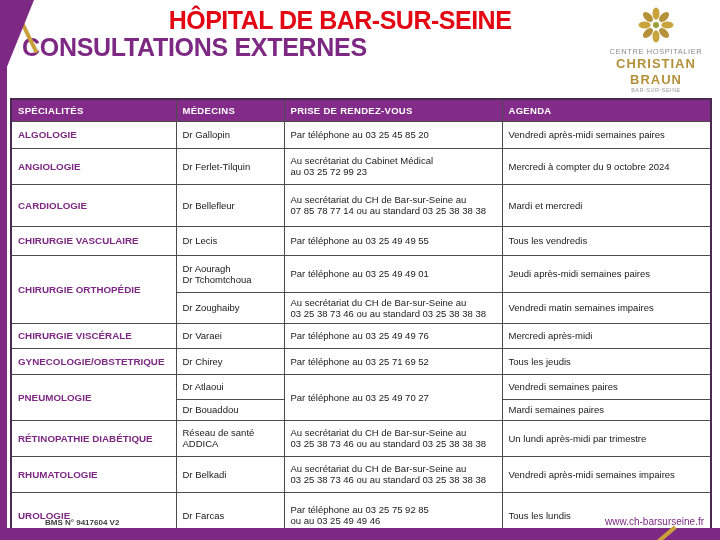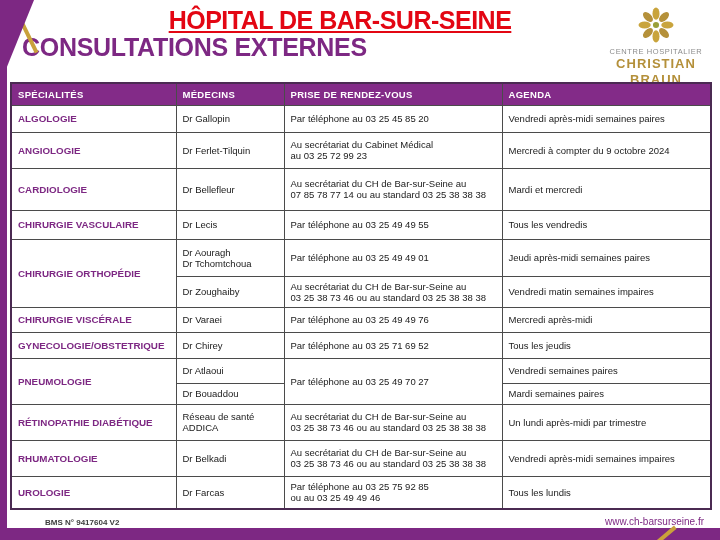--- a/index.html
+++ b/index.html
@@ -34,38 +34,38 @@
   }
   .gold-br {
     position:absolute; right:40px; bottom:-2px; width:40px; height:4px;
     background:#c9a13b; transform:rotate(-40deg); z-index:4;
   }
 
   
   .title {
     position:absolute; top:6px; left:60px; width:560px;
     text-align:center; color:#e30613;
-    font-size:25px; font-weight:bold; letter-spacing:-0.5px;text-decoration:underline;
+    font-size:25px; font-weight:bold; letter-spacing:-0.5px;
   }
   .subtitle {
     position:absolute; top:33px; left:22px;
     color:#7d2883; font-size:25px; font-weight:bold; letter-spacing:-0.3px;
   }
   .logo {
     position:absolute; top:4px; right:8px; width:112px;
     text-align:center; line-height:1.2;
   }
   .logo svg { display:block; margin:0 auto 1px auto; }
   .logo-text1 { font-size:7.5px; color:#8c8c8c; letter-spacing:0.6px; }
   .logo-text2 { font-size:13px; color:#b4903a; letter-spacing:1px; font-weight:bold; }
   .logo-text3 { font-size:5.5px; color:#9a9a9a; letter-spacing:0.5px; }
 
   
   table.consult {
-    position:absolute; top:82px; left:10px; width:700px;
+    position:absolute; top:98px; left:10px; width:700px;
     border-collapse:collapse;
     border:2px solid #4b2a52;
     table-layout:fixed;
   }
   .consult th, .consult td {
     border:1px solid #4b4b4b;
     padding:2px 6px;
     font-size:9.5px;
     vertical-align:middle;
     text-align:left;
@@ -211,21 +211,21 @@
 03 25 38 73 46 ou au standard 03 25 38 38 38</td>
         <td>Un lundi après-midi par trimestre</td>
       </tr>
       <tr style="height:36px">
         <td class="spec">RHUMATOLOGIE</td>
         <td>Dr Belkadi</td>
         <td>Au secrétariat du CH de Bar-sur-Seine au
 03 25 38 73 46 ou au standard 03 25 38 38 38</td>
         <td>Vendredi après-midi semaines impaires</td>
       </tr>
-      <tr style="height:33px">
+      <tr style="height:47px">
         <td class="spec">UROLOGIE</td>
         <td>Dr Farcas</td>
         <td>Par téléphone au 03 25 75 92 85
 ou au 03 25 49 49 46</td>
         <td>Tous les lundis</td>
       </tr>
     </tbody>
   </table>
 
   <div class="footer-left">BMS N° 9417604  V2</div>

